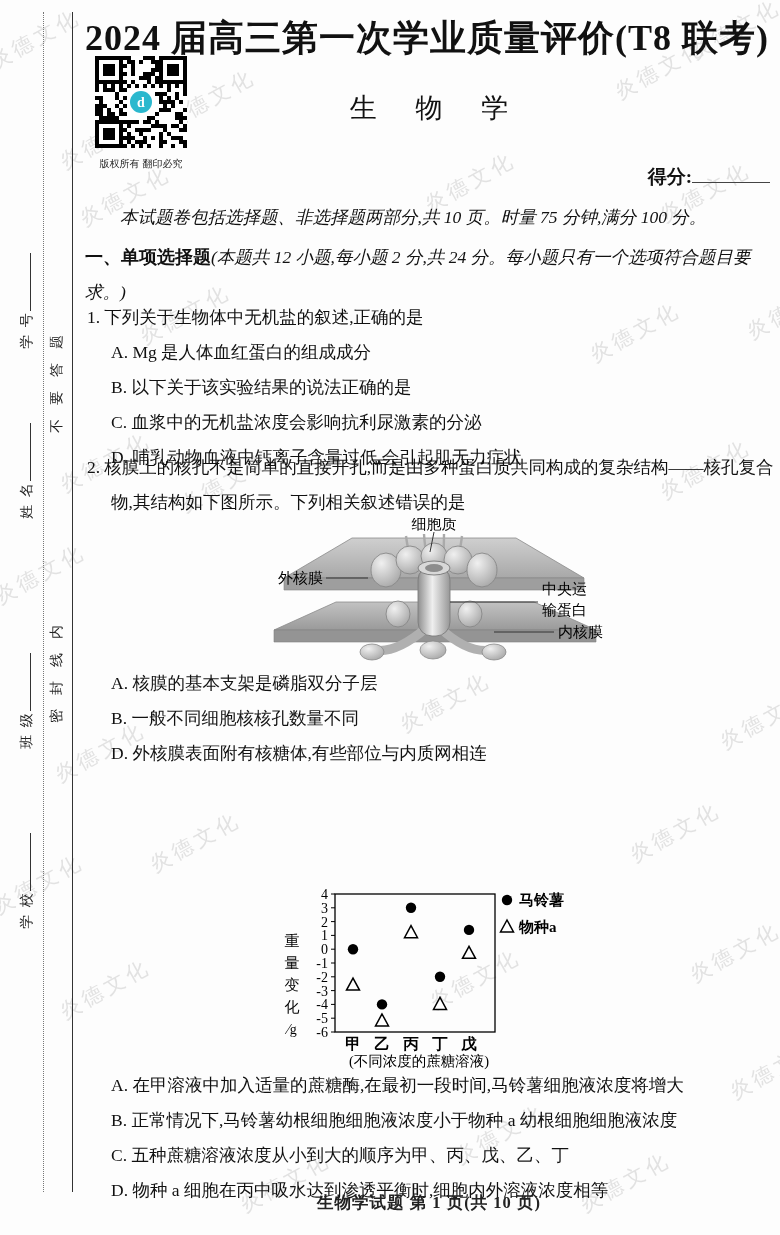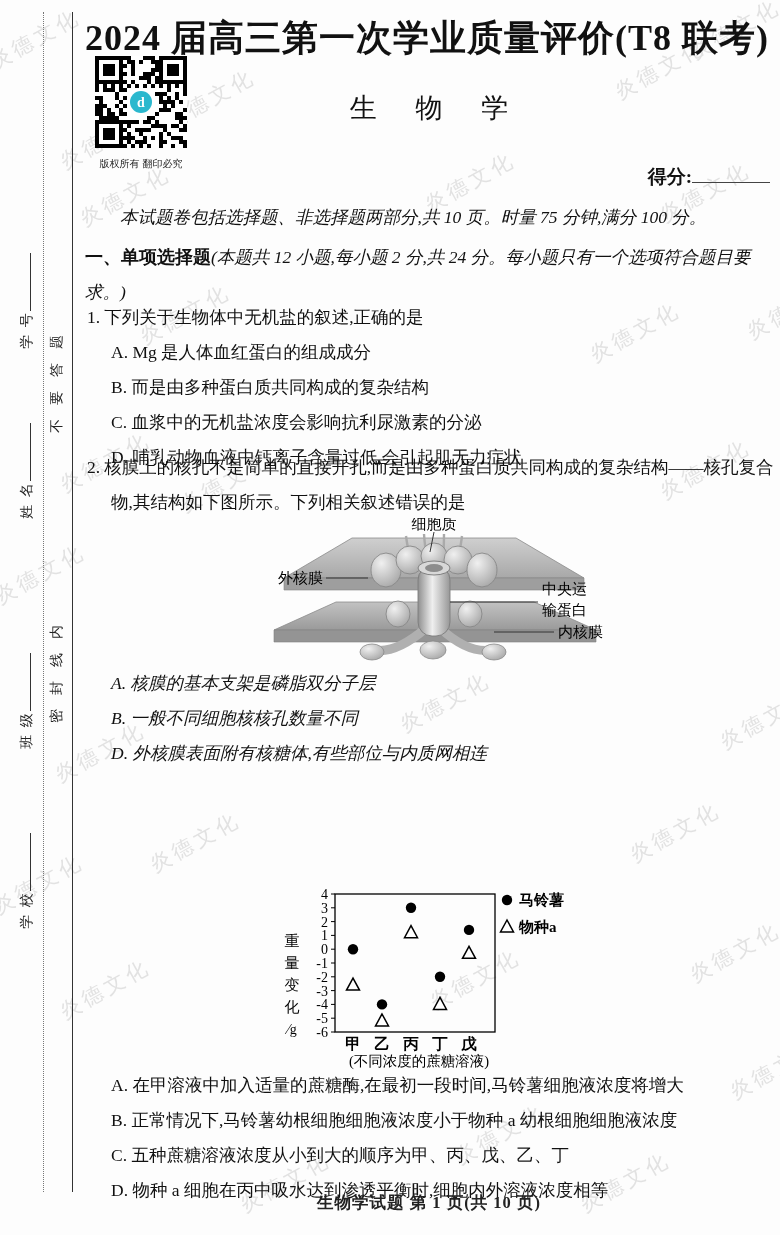--- a/index.html
+++ b/index.html
@@ -311,21 +311,21 @@
 
   <div class="sec-head">
     <span class="bold">一、单项选择题</span><span class="note">(本题共 12 小题,每小题 2 分,共 24 分。每小题只有一个选项符合题目要求。)</span>
   </div>
 
   <div class="qblock" style="top:300px;">
     <div class="stem">
       <span class="qnum">1.</span><span>下列关于生物体中无机盐的叙述,正确的是</span>
     </div>
     <div class="opt">A. Mg 是人体血红蛋白的组成成分</div>
-    <div class="opt">B. 而是由多种蛋白质共同构成的复杂结构</div>
+    <div class="opt">B. 以下关于该实验结果的说法正确的是</div>
     <div class="opt">C. 血浆中的无机盐浓度会影响抗利尿激素的分泌</div>
     <div class="opt">D. 哺乳动物血液中钙离子含量过低,会引起肌无力症状</div>
   </div>
 
   <div class="qblock" style="top:450px;">
     <div class="stem">
       <span class="qnum">2.</span><span>核膜上的核孔不是简单的直接开孔,而是由多种蛋白质共同构成的复杂结构——核孔复合物,其结构如下图所示。下列相关叙述错误的是</span>
     </div>
   </div>
 
@@ -384,21 +384,21 @@
     <line x1="202" y1="84" x2="290" y2="84" stroke="#333" stroke-width="1.2"></line>
     <line x1="246" y1="114" x2="306" y2="114" stroke="#333" stroke-width="1.2"></line>
 
     <text x="186" y="11" font-size="15" text-anchor="middle">细胞质</text>
     <text x="75" y="65" font-size="15" text-anchor="end">外核膜</text>
     <text x="294" y="76" font-size="15">中央运</text>
     <text x="294" y="97" font-size="15">输蛋白</text>
     <text x="310" y="119" font-size="15">内核膜</text>
   </svg>
 
-  <div class="qblock" style="top:666px;font-style:italic;">
+  <div class="qblock" style="top:666px;">
     <div class="opt">A. 核膜的基本支架是磷脂双分子层</div>
     <div class="opt">B. 一般不同细胞核核孔数量不同</div>
     <div class="opt">D. 外核膜表面附有核糖体,有些部位与内质网相连</div>
   </div>
 
 
   <svg id="chart-svg" class="chart" width="350" height="192" viewBox="0 0 350 192">
       <rect x="57" y="14" width="160" height="138" fill="none" stroke="#000" stroke-width="1.3"></rect>
       <line x1="53" y1="14" x2="57" y2="14" stroke="#000" stroke-width="1"></line>
       <text x="50" y="19" font-size="14" text-anchor="end">4</text>

